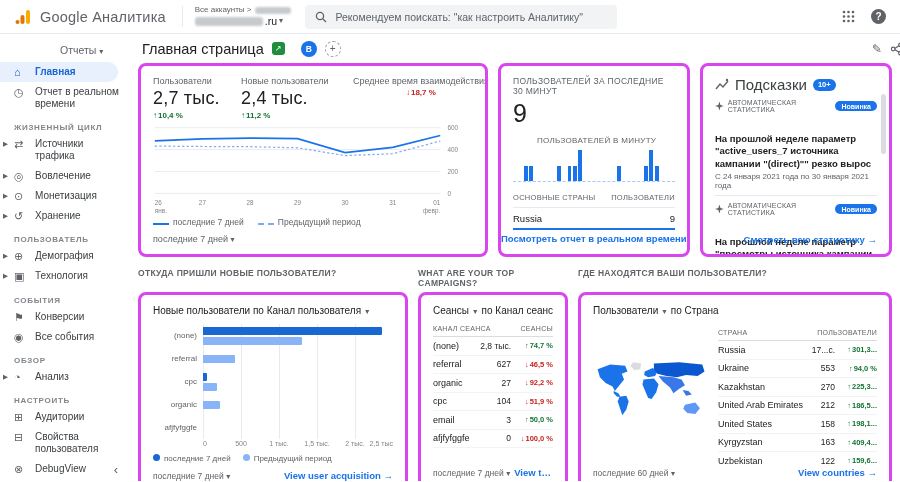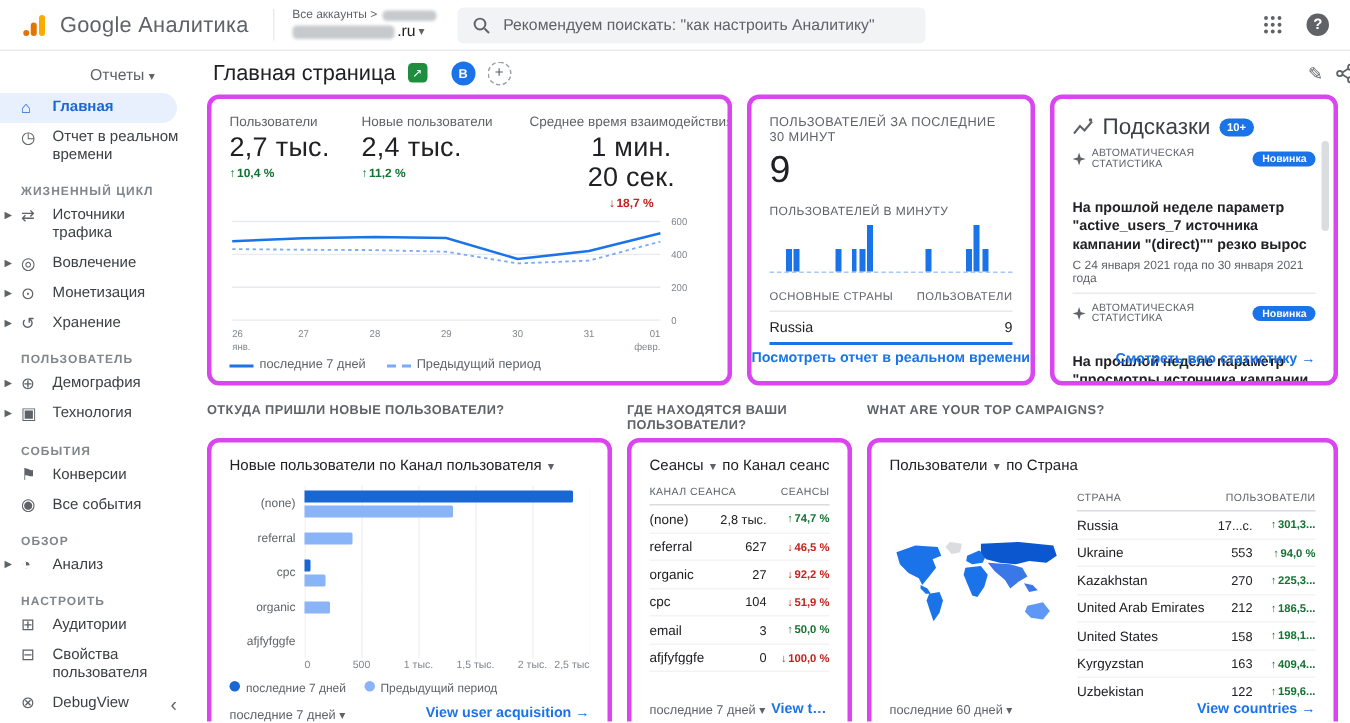--- a/index.html
+++ b/index.html
@@ -59,21 +59,21 @@
   .delta.up, .m-delta.up { color:#137333; } .delta.down, .m-delta.down { color:#c5221f; }
   .lc { height:94px; margin-top:2px; }
   .lc svg { width:100%; height:100%; }
   .lc-leg { display:flex; gap:14px; align-items:center; font-size:8.5px; color:#5f6368; margin-top:1px; }
   .lseg { width:16px; height:0; border-top:2px solid #1a73e8; margin-right:4px; display:inline-block; }
   .lseg.dot { border-top-style:dashed; border-top-color:#7baaf7; }
   .card-foot-s { font-size:9px; color:#5f6368; margin-top:7px; }
   
   .rt-title { font-size:8.5px; color:#5f6368; letter-spacing:.3px; }
   .rt-val { font-size:25px; margin:3px 0 8px; }
-  .rt-sub { font-size:8px; color:#5f6368; letter-spacing:.3px; }
+  .rt-sub { font-size:8px; color:#5f6368; letter-spacing:.3px;margin-left:24px; }
   .rt-bars { height:32px; margin-top:5px; display:flex; align-items:flex-end; gap:1.5px; border-bottom:1px dashed #a8c7fa; }
   .rtb { flex:1; }
   .rtb.on { background:#1a73e8; }
   .rt-cols { display:flex; justify-content:space-between; font-size:7.5px; color:#5f6368; letter-spacing:.3px; margin-top:11px; padding-bottom:5px; border-bottom:1px solid #e8eaed; }
   .rt-row { display:flex; justify-content:space-between; font-size:9.5px; padding:5px 0 4px; border-bottom:2px solid #1a73e8; }
   .card-link { color:#1a73e8; font-size:9.5px; font-weight:bold; cursor:pointer; white-space:nowrap; }
   .rt-link { position:absolute; bottom:10px; left:0; right:0; text-align:center; }
   
   .ins-head { display:flex; align-items:center; gap:6px; }
   .ins-title { font-size:15px; color:#3c4043; }
@@ -280,21 +280,20 @@
               <div class="m-value">2,7 тыс.</div>
               <div class="m-delta up"><i class="arr">↑</i><span>10,4 %</span></div>
             </div>
             <div class="m1">
               <div class="m-label">Новые пользователи</div>
               <div class="m-value">2,4 тыс.</div>
               <div class="m-delta up"><i class="arr">↑</i><span>11,2 %</span></div>
             </div>
             <div class="m2">
               <div class="m-label">Среднее время взаимодействия</div>
-              <div class="m-value" style="max-width:76px;margin:3px auto 0;">1 мин. 20 сек.</div>
               <div class="m-delta down"><i class="arr">↓</i><span>18,7 %</span></div>
             </div>
 
           </div>
           <div class="lc">
             <svg viewBox="0 0 352 100" preserveAspectRatio="none">
                 <line x1="2" x2="316" y1="76" y2="76" stroke="#e8eaed" stroke-width="1"></line>
                 <text x="324" y="78.5" font-size="7" fill="#80868b">0</text>
                 <line x1="2" x2="316" y1="52.666666666666664" y2="52.666666666666664" stroke="#e8eaed" stroke-width="1"></line>
                 <text x="324" y="55.166666666666664" font-size="7" fill="#80868b">200</text>
@@ -401,22 +400,22 @@
             <div class="ins-d">С 24 января 2021 года по 30 января 2021 года</div>
           </div>
 
           <div class="ins-sb"></div>
           <div class="ins-link card-link"><span>Смотреть всю статистику</span> <span class="link-arr">→</span></div>
         </section>
       </div>
 
       <div class="qrow">
         <span>ОТКУДА ПРИШЛИ НОВЫЕ ПОЛЬЗОВАТЕЛИ?</span>
+        <span>WHAT ARE YOUR TOP CAMPAIGNS?</span>
         <span>ГДЕ НАХОДЯТСЯ ВАШИ ПОЛЬЗОВАТЕЛИ?</span>
-        <span>WHAT ARE YOUR TOP CAMPAIGNS?</span>
       </div>
 
       <div class="grid2">
 
         <section class="card r2">
           <div class="c-title">
             <span class="t-dot">Новые пользователи</span>
             <span>по Канал пользователя</span>
             <span class="t-caret">▼</span>
           </div>

